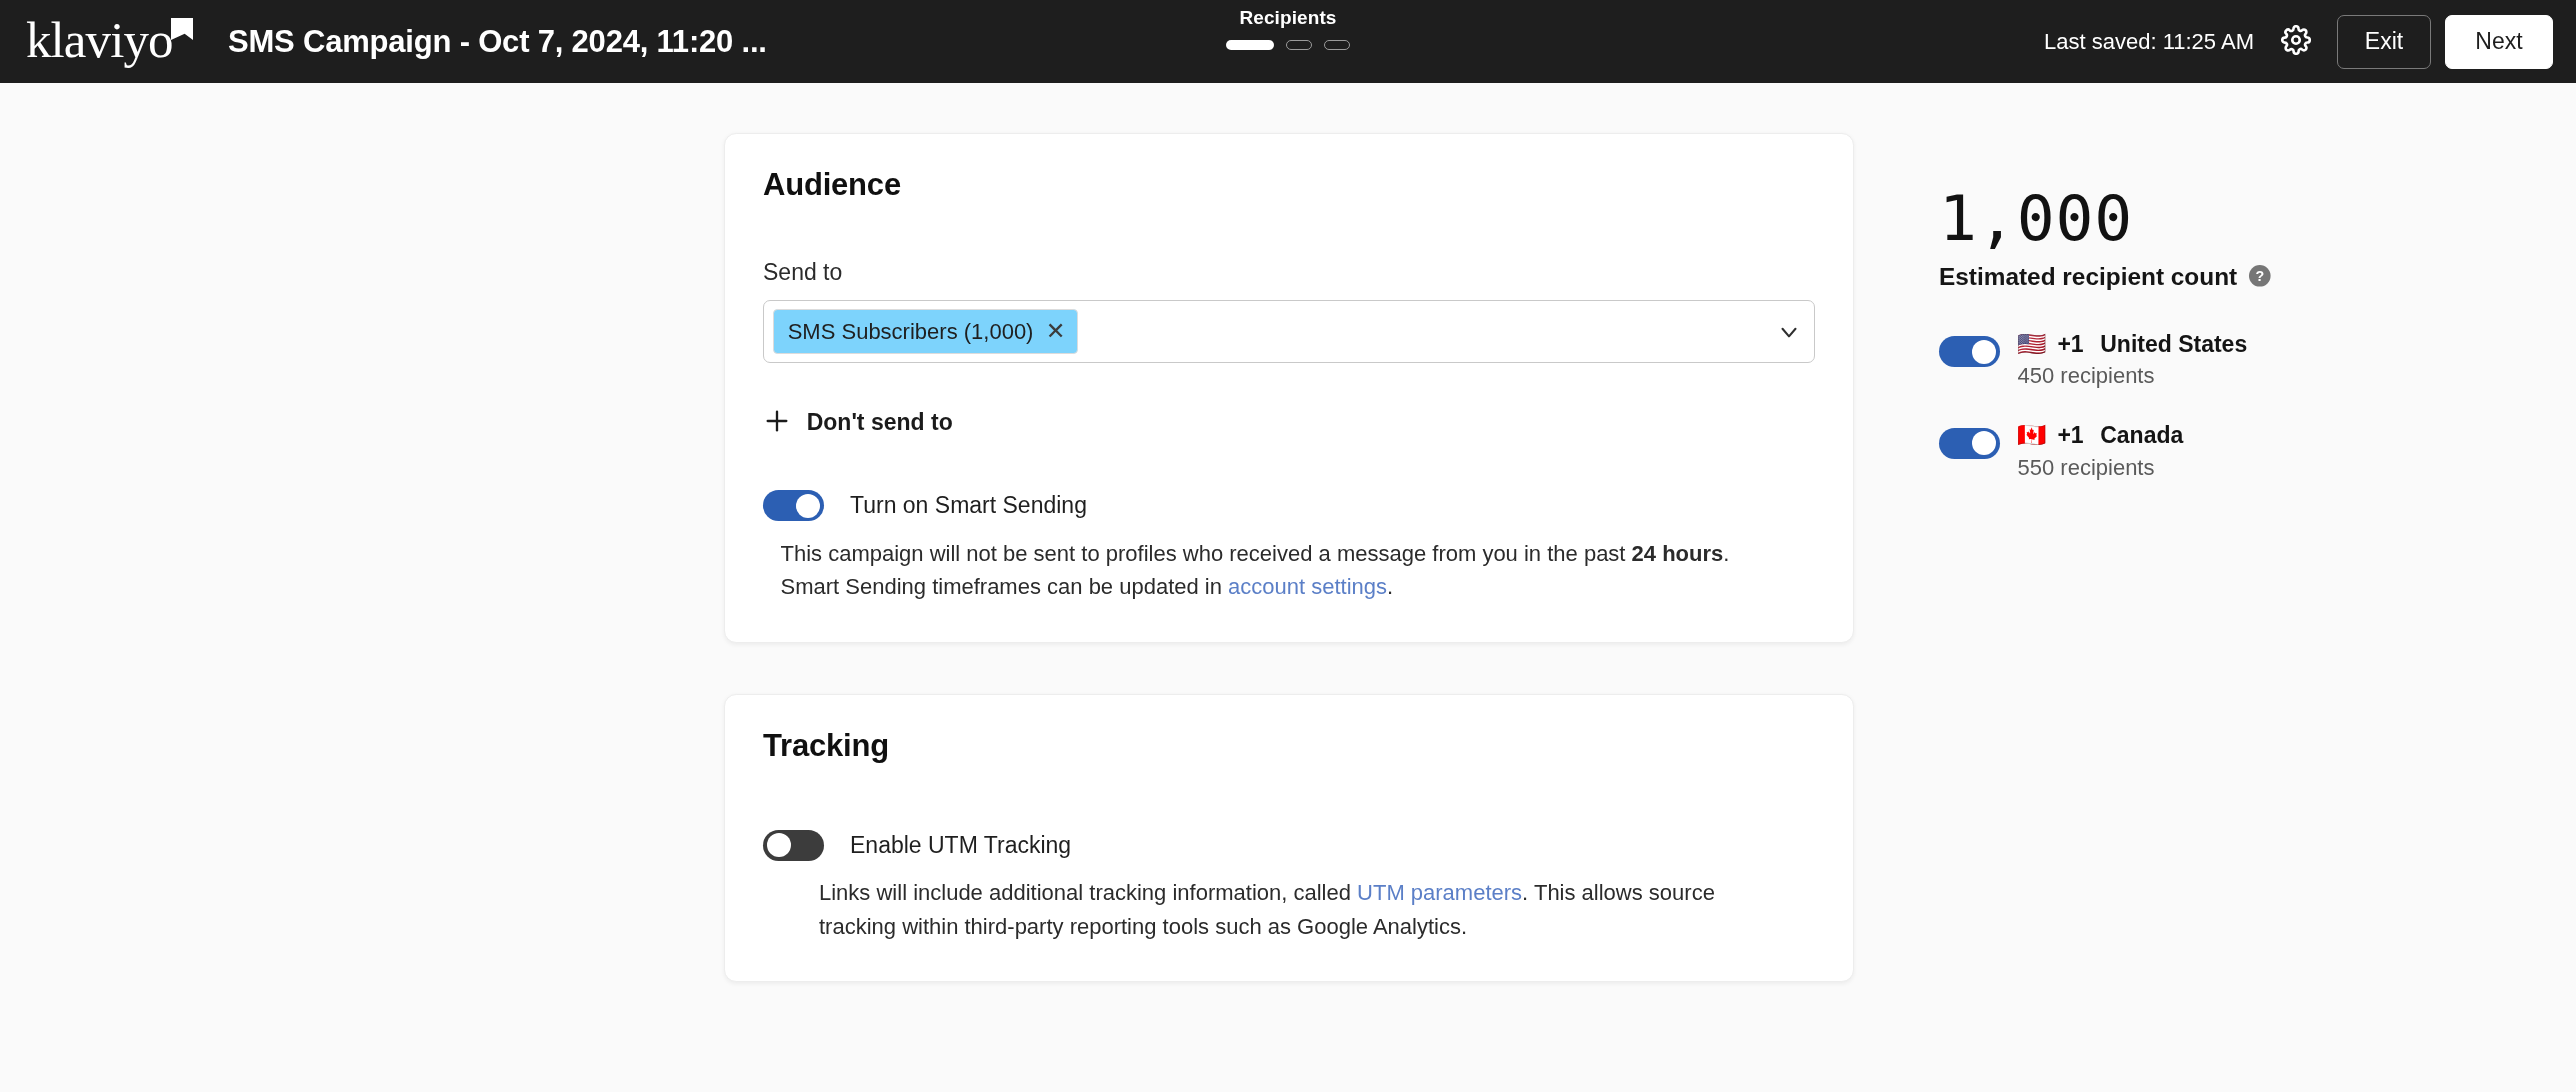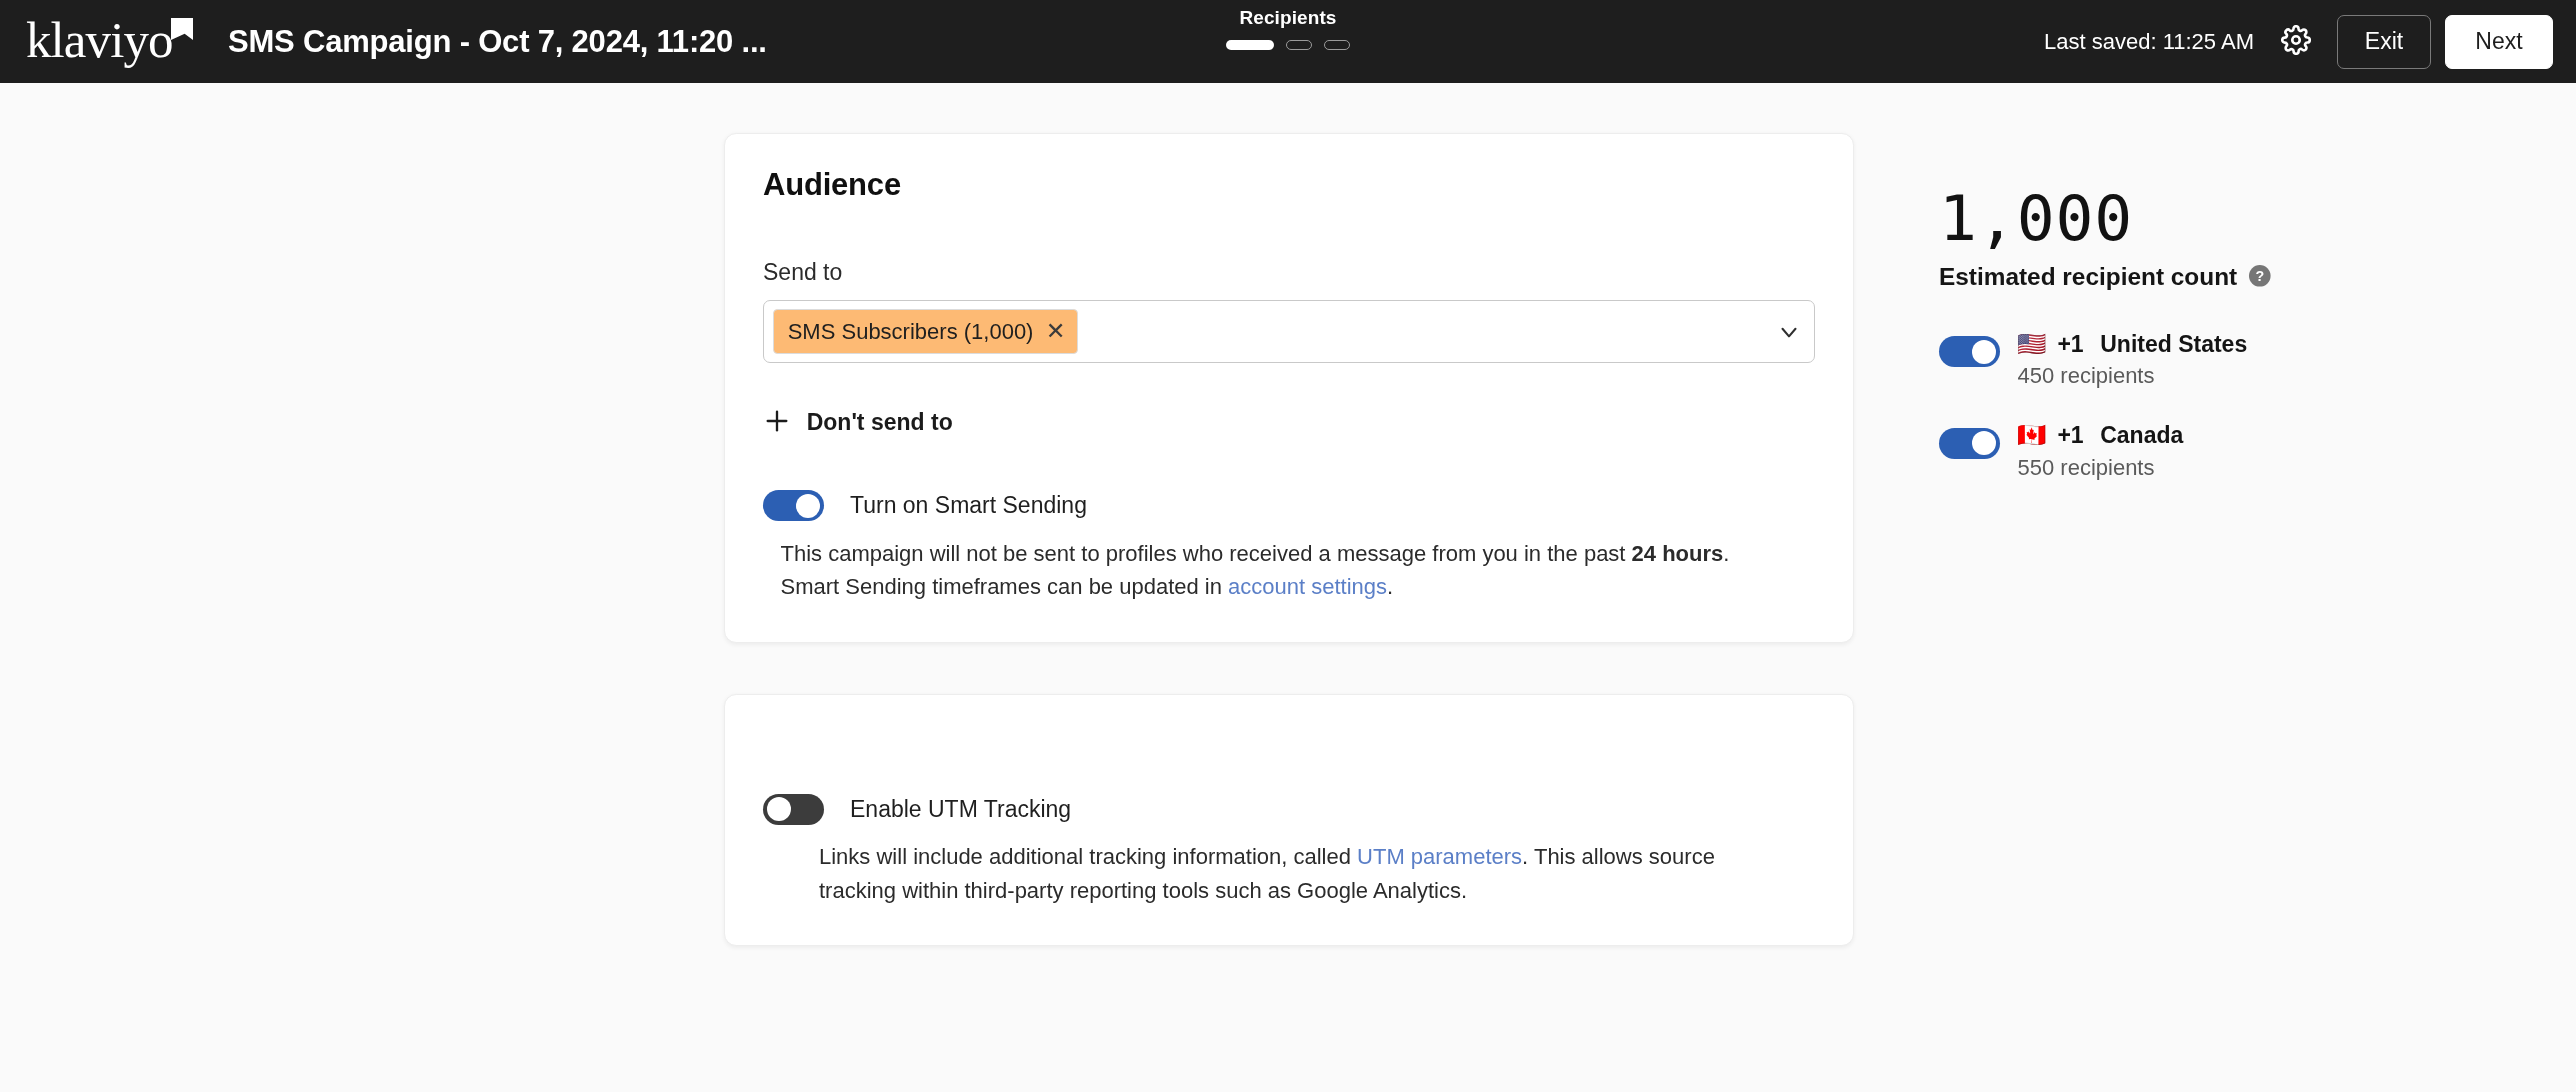--- a/index.html
+++ b/index.html
@@ -176,21 +176,21 @@
     border: 0.9px solid #c9c9c9;
     border-radius: 7px;
     background: #ffffff;
     display: flex;
     align-items: center;
     padding: 0 12.2px 0 8.7px;
     cursor: text;
   }
   .chip {
     height: 45px;
-    background: #fdba74;
+    background: #7dd3fc;
     border: 0.9px solid #dcdcdc;
     border-radius: 4.4px;
     display: flex;
     align-items: center;
     padding: 0 11.3px 0 14px;
     gap: 12.2px;
   }
   .chip-label { font-size: 22px; color: #1f1f1f; white-space: nowrap; }
   .chip-x {
     font-size: 23.6px;
@@ -384,20 +384,21 @@
         </span>
         <span class="switch-label">Turn on Smart Sending</span>
       </div>
 
       <div class="help-text">
         <span>This campaign will not be sent to profiles who received a message from you in the past </span><b>24 hours</b><span>. Smart Sending timeframes can be updated in </span><a class="link">account settings</a><span>.</span>
       </div>
     </div>
 
     <div class="card">
+      <div class="card-title">Tracking</div>
 
       <div class="toggle-row" style="margin-top:66px;">
         <span class="switch off">
           <span class="knob"></span>
         </span>
         <span class="switch-label">Enable UTM Tracking</span>
       </div>
 
       <div class="help-text indent-more">
         <span>Links will include additional tracking information, called </span><a class="link">UTM parameters</a><span>. This allows source tracking within third-party reporting tools such as Google Analytics.</span>

